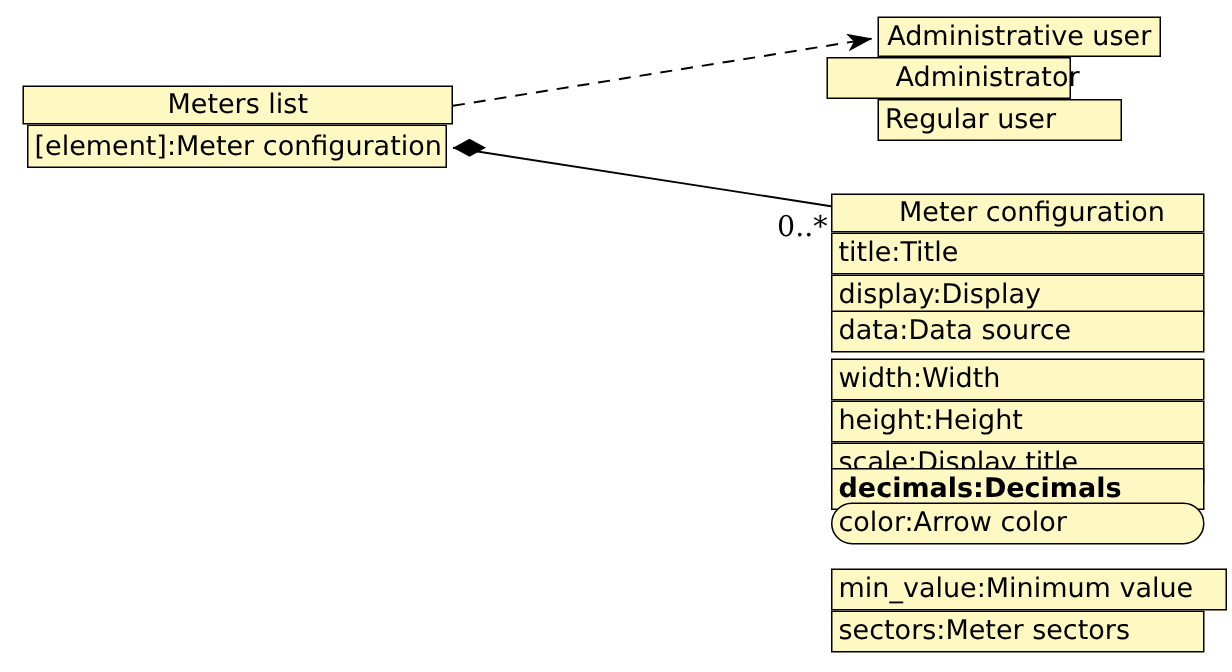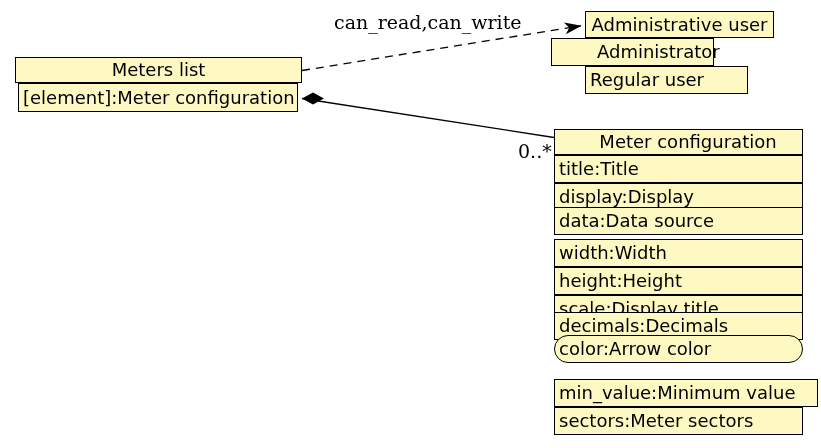--- a/index.html
+++ b/index.html
@@ -39,21 +39,21 @@
   
   .au-hdr  { left: 585px; top: 11px;  width: 189px; height: 27px; line-height: 25px; }
   .au-row0 { left: 551px; top: 38px;  width: 163px; height: 28px; line-height: 26px; padding-left: 45px; }
   .au-row1 { left: 585px; top: 66px;  width: 163px; height: 28px; line-height: 26px; }
 
   
   .mc-hdr  { left: 554px; top: 129px; width: 249px; height: 26px; line-height: 24px; padding-left: 19px; }
   .mc-row  { left: 554px; width: 249px; height: 28px; line-height: 26px; }
   .mc-row0 { top: 155px; } .mc-row1 { top: 183px; } .mc-row2 { top: 195px; margin-top: 12px; }
   .mc-row3 { top: 239px; } .mc-row4 { top: 267px; } .mc-row5 { top: 295px; }
-  .mc-row6 { top: 312px; } .mc-row7 { top: 335px; border-radius: 14px; } .mc-row8 { top: 379px; width: 264px; }
+  .mc-row6 { top: 312px; font-weight: bold; } .mc-row7 { top: 335px; border-radius: 14px; } .mc-row8 { top: 379px; width: 264px; }
   .mc-row9 { top: 407px; }
 
   .lbl-can  { left: 334px; top: 11px; }
   .lbl-mult { left: 518px; top: 140px; }
 </style>
 </head>
 <body>
 
 <div class="canvas">
 
@@ -86,16 +86,15 @@
     <div class="cell attr mc-row mc-row2">data:Data source</div>
     <div class="cell attr mc-row mc-row3">width:Width</div>
     <div class="cell attr mc-row mc-row4">height:Height</div>
     <div class="cell attr mc-row mc-row5">scale:Display title</div>
     <div class="cell attr mc-row mc-row6">decimals:Decimals</div>
     <div class="cell attr mc-row mc-row7">color:Arrow color</div>
     <div class="cell attr mc-row mc-row8">min_value:Minimum value</div>
     <div class="cell attr mc-row mc-row9">sectors:Meter sectors</div>
   </div>
 
-  <div class="edge-label lbl-can">can_read,can_write</div>
   <div class="edge-label lbl-mult">0..*</div>
 
 </div>
 
 </body></html>

